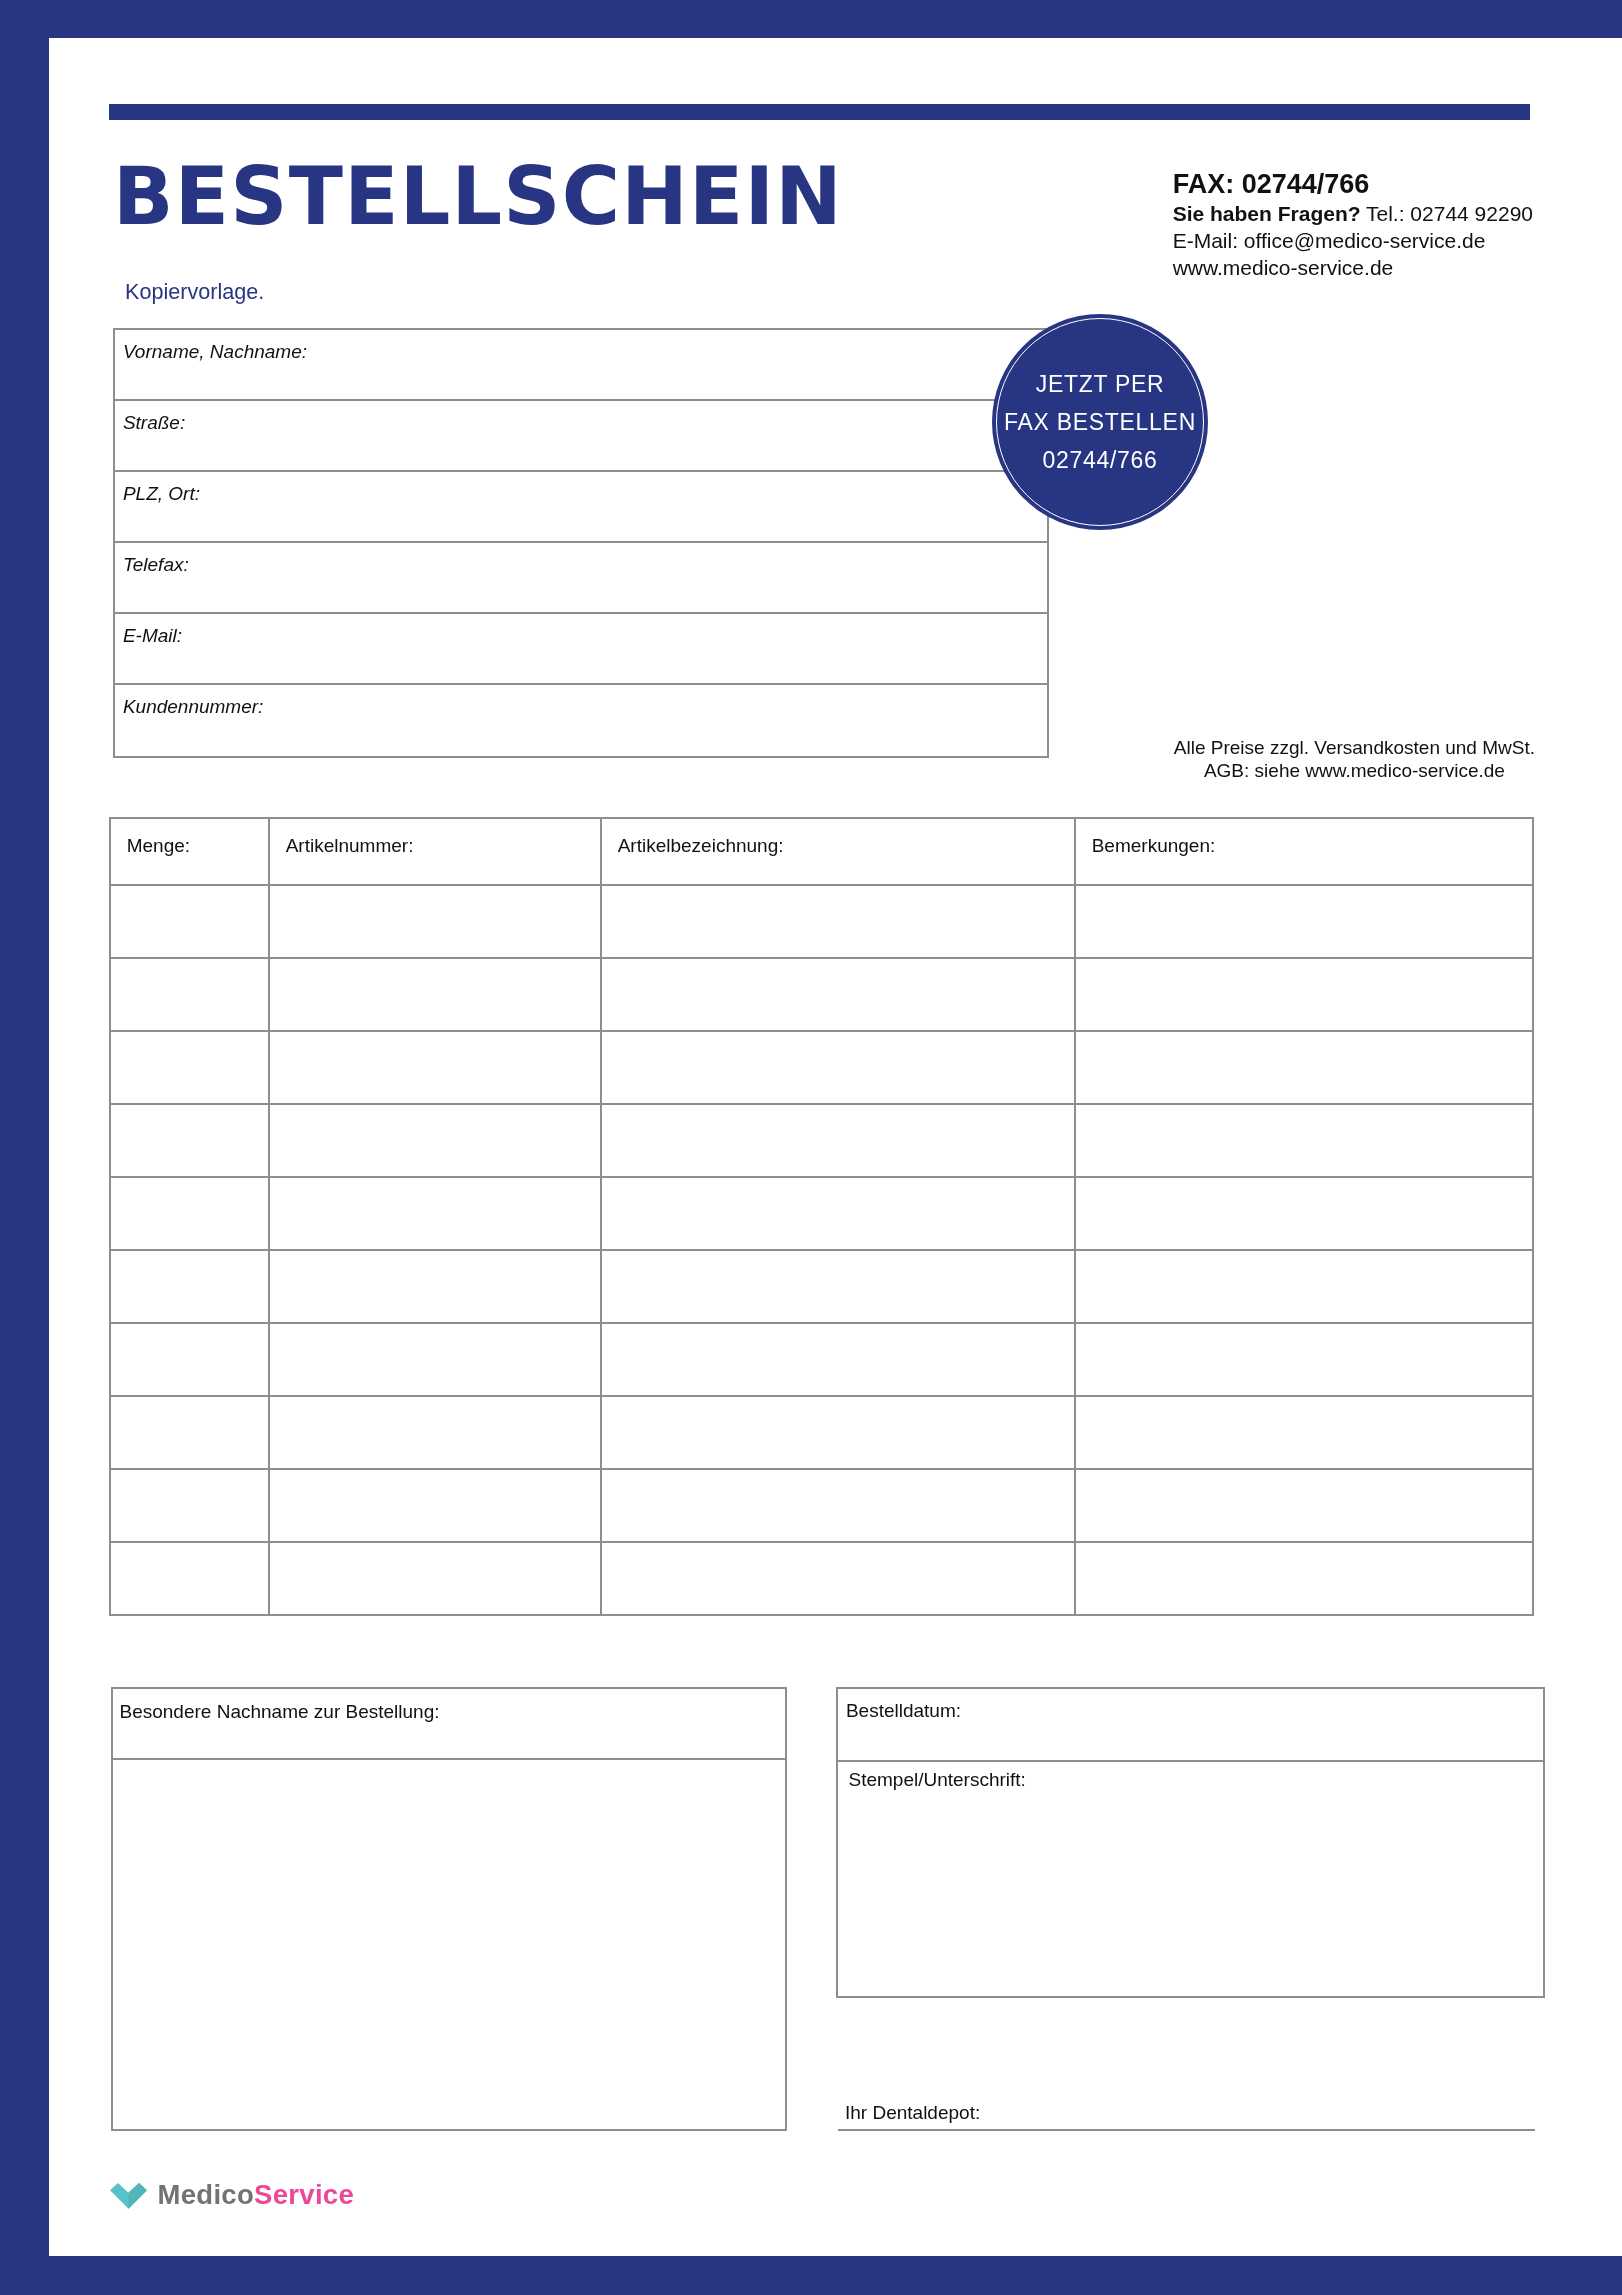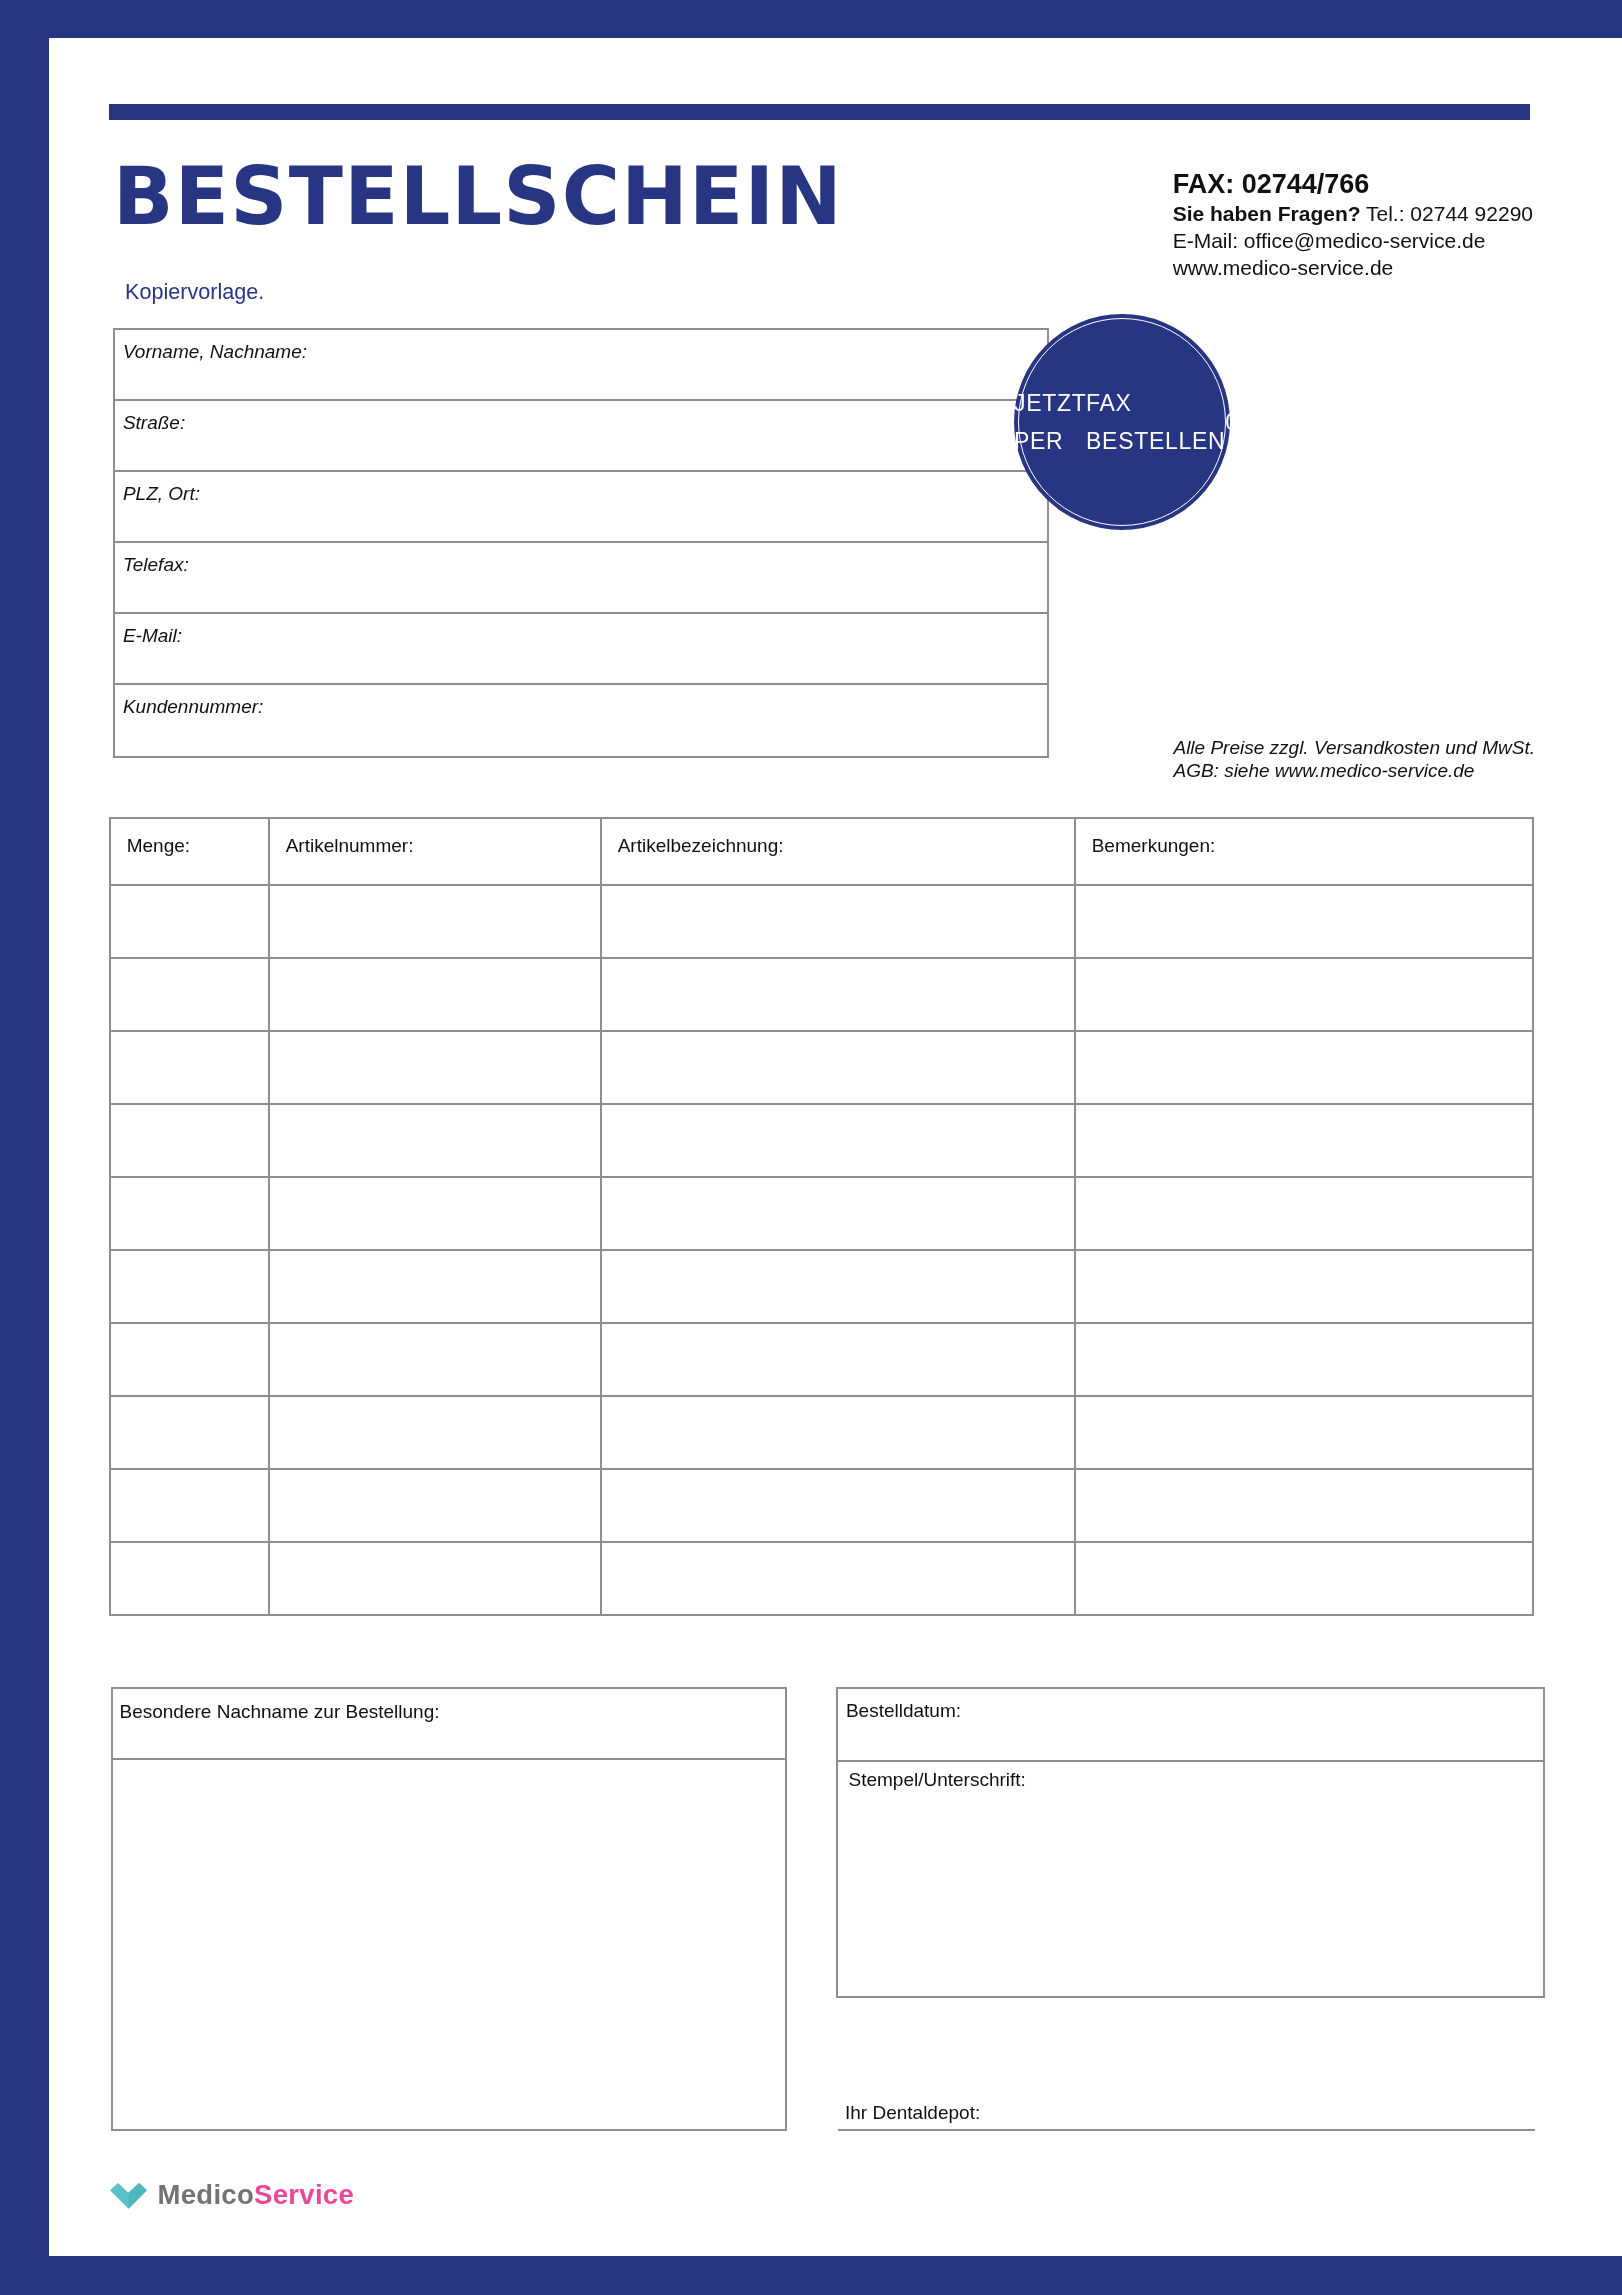--- a/index.html
+++ b/index.html
@@ -28,28 +28,28 @@
   .contact { position: absolute; right: 90px; top: 169px; text-align: left; line-height: 27px; font-size: 21px; }
   .contact .fax { font-size: 27px; font-weight: bold; line-height: 31px; }
   .contact b { font-weight: bold; }
 
   .cust-box { position: absolute; left: 113px; top: 328px; width: 936px; border: 2px solid #8e8e8e; box-sizing: border-box; }
   .cust-row { height: 71px; border-bottom: 2px solid #8e8e8e; box-sizing: border-box; position: relative; font-style: italic; }
   .cust-row:last-child { border-bottom: none; }
   .cust-label { position: absolute; left: 7.9px; top: 10.5px; font-size: 19px; }
 
   .badge {
-    position: absolute; left: 1014px; top: 314px; width: 216px; height: 216px; border-radius: 50%;
+    position: absolute; left: 992px; top: 314px; width: 216px; height: 216px; border-radius: 50%;
     background: #283583; box-sizing: border-box;
-    display: flex; flex-direction: row; align-items: center; justify-content: space-between;
+    display: flex; flex-direction: column; align-items: center; justify-content: center;
   }
   .badge-ring { position: absolute; left: 3.9px; top: 3.9px; right: 3.9px; bottom: 3.9px; border: 1.3px solid #ffffff; border-radius: 50%; }
   .badge-line { color: #ffffff; font-size: 23px; line-height: 38px; letter-spacing: 0.7px; position: relative; }
 
-  .price-note { position: absolute; right: 88px; top: 736px; text-align: left; font-size: 19px; line-height: 23px; font-style: italic; }
+  .price-note { position: absolute; right: 88px; top: 736px; text-align: center; font-size: 19px; line-height: 23px; }
 
   .order-table { position: absolute; left: 109px; top: 817px; width: 1423px; border-collapse: collapse; table-layout: fixed; }
   .order-table th, .order-table td { border: 2px solid #8e8e8e; padding: 0; }
   .order-table th { height: 67px; text-align: left; font-weight: normal; font-size: 19px; vertical-align: top; padding-top: 16.4px; box-sizing: border-box; }
   .order-table td { height: 71px; }
   .order-table th span { display: block; padding-left: 15.7px; }
 
   .notes-box { position: absolute; left: 111px; top: 1687px; width: 676px; height: 444px; border: 2px solid #8e8e8e; box-sizing: border-box; }
   .notes-head { height: 71px; border-bottom: 2px solid #8e8e8e; box-sizing: border-box; position: relative; }
   .notes-head span { position: absolute; left: 6.5px; top: 11.8px; font-size: 19px; }

